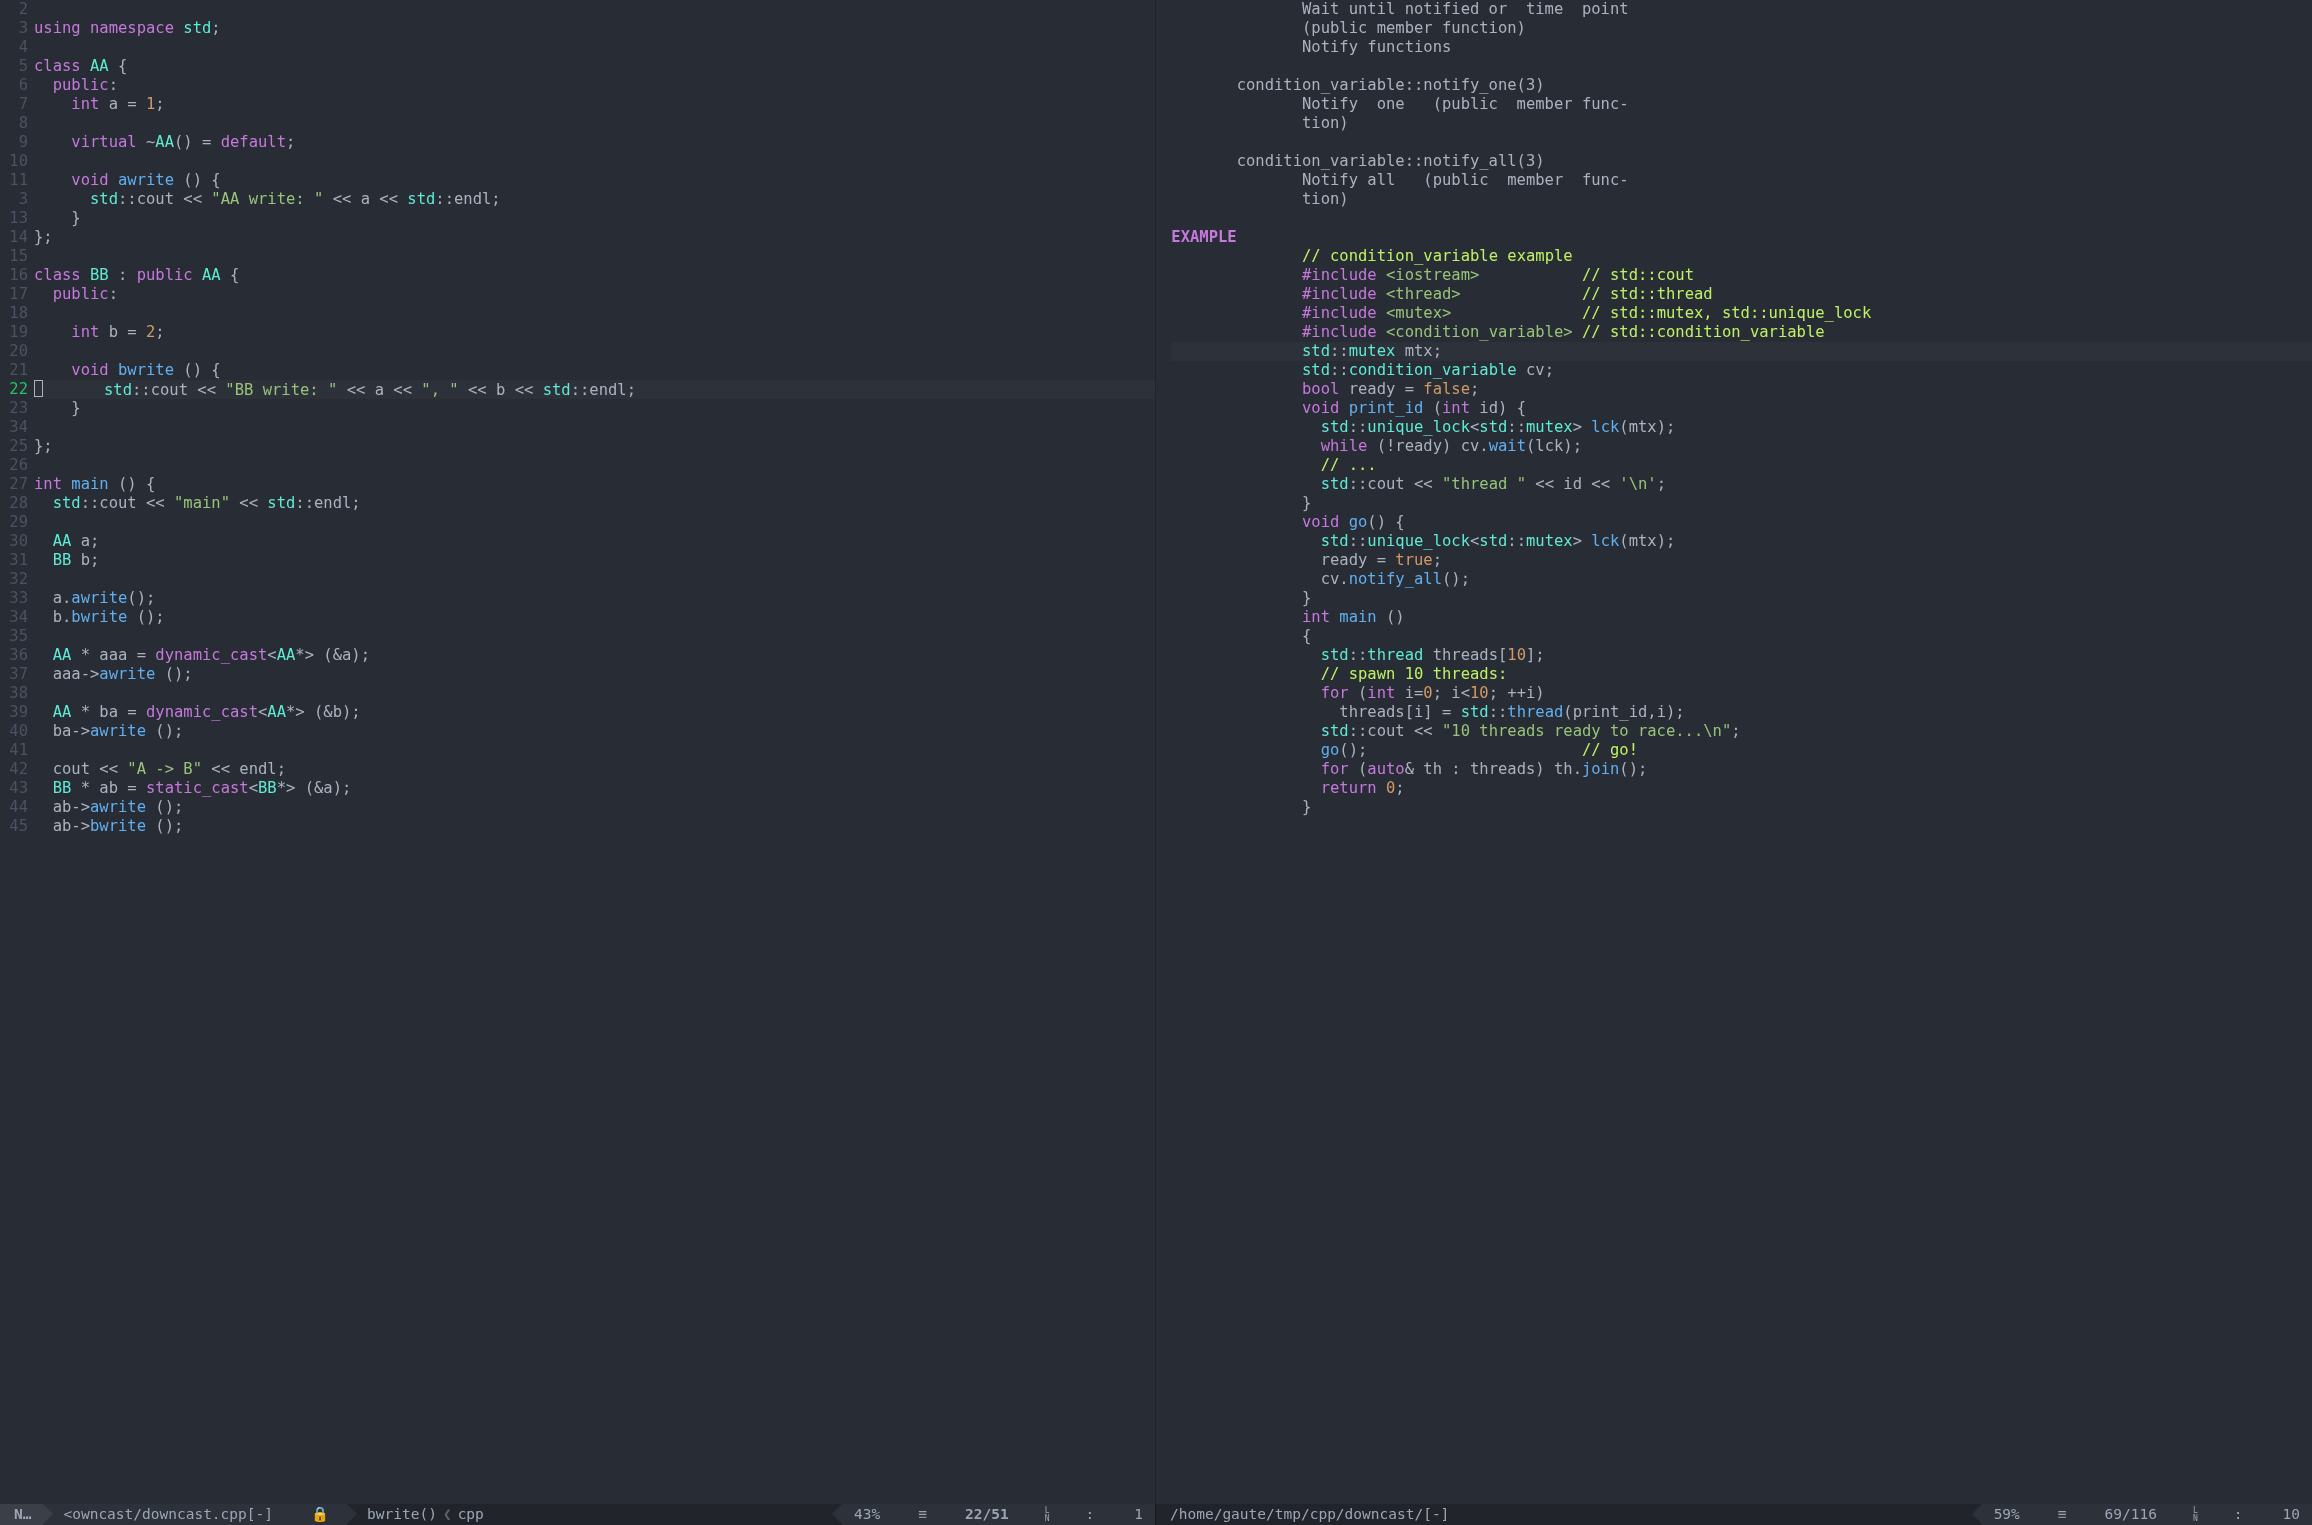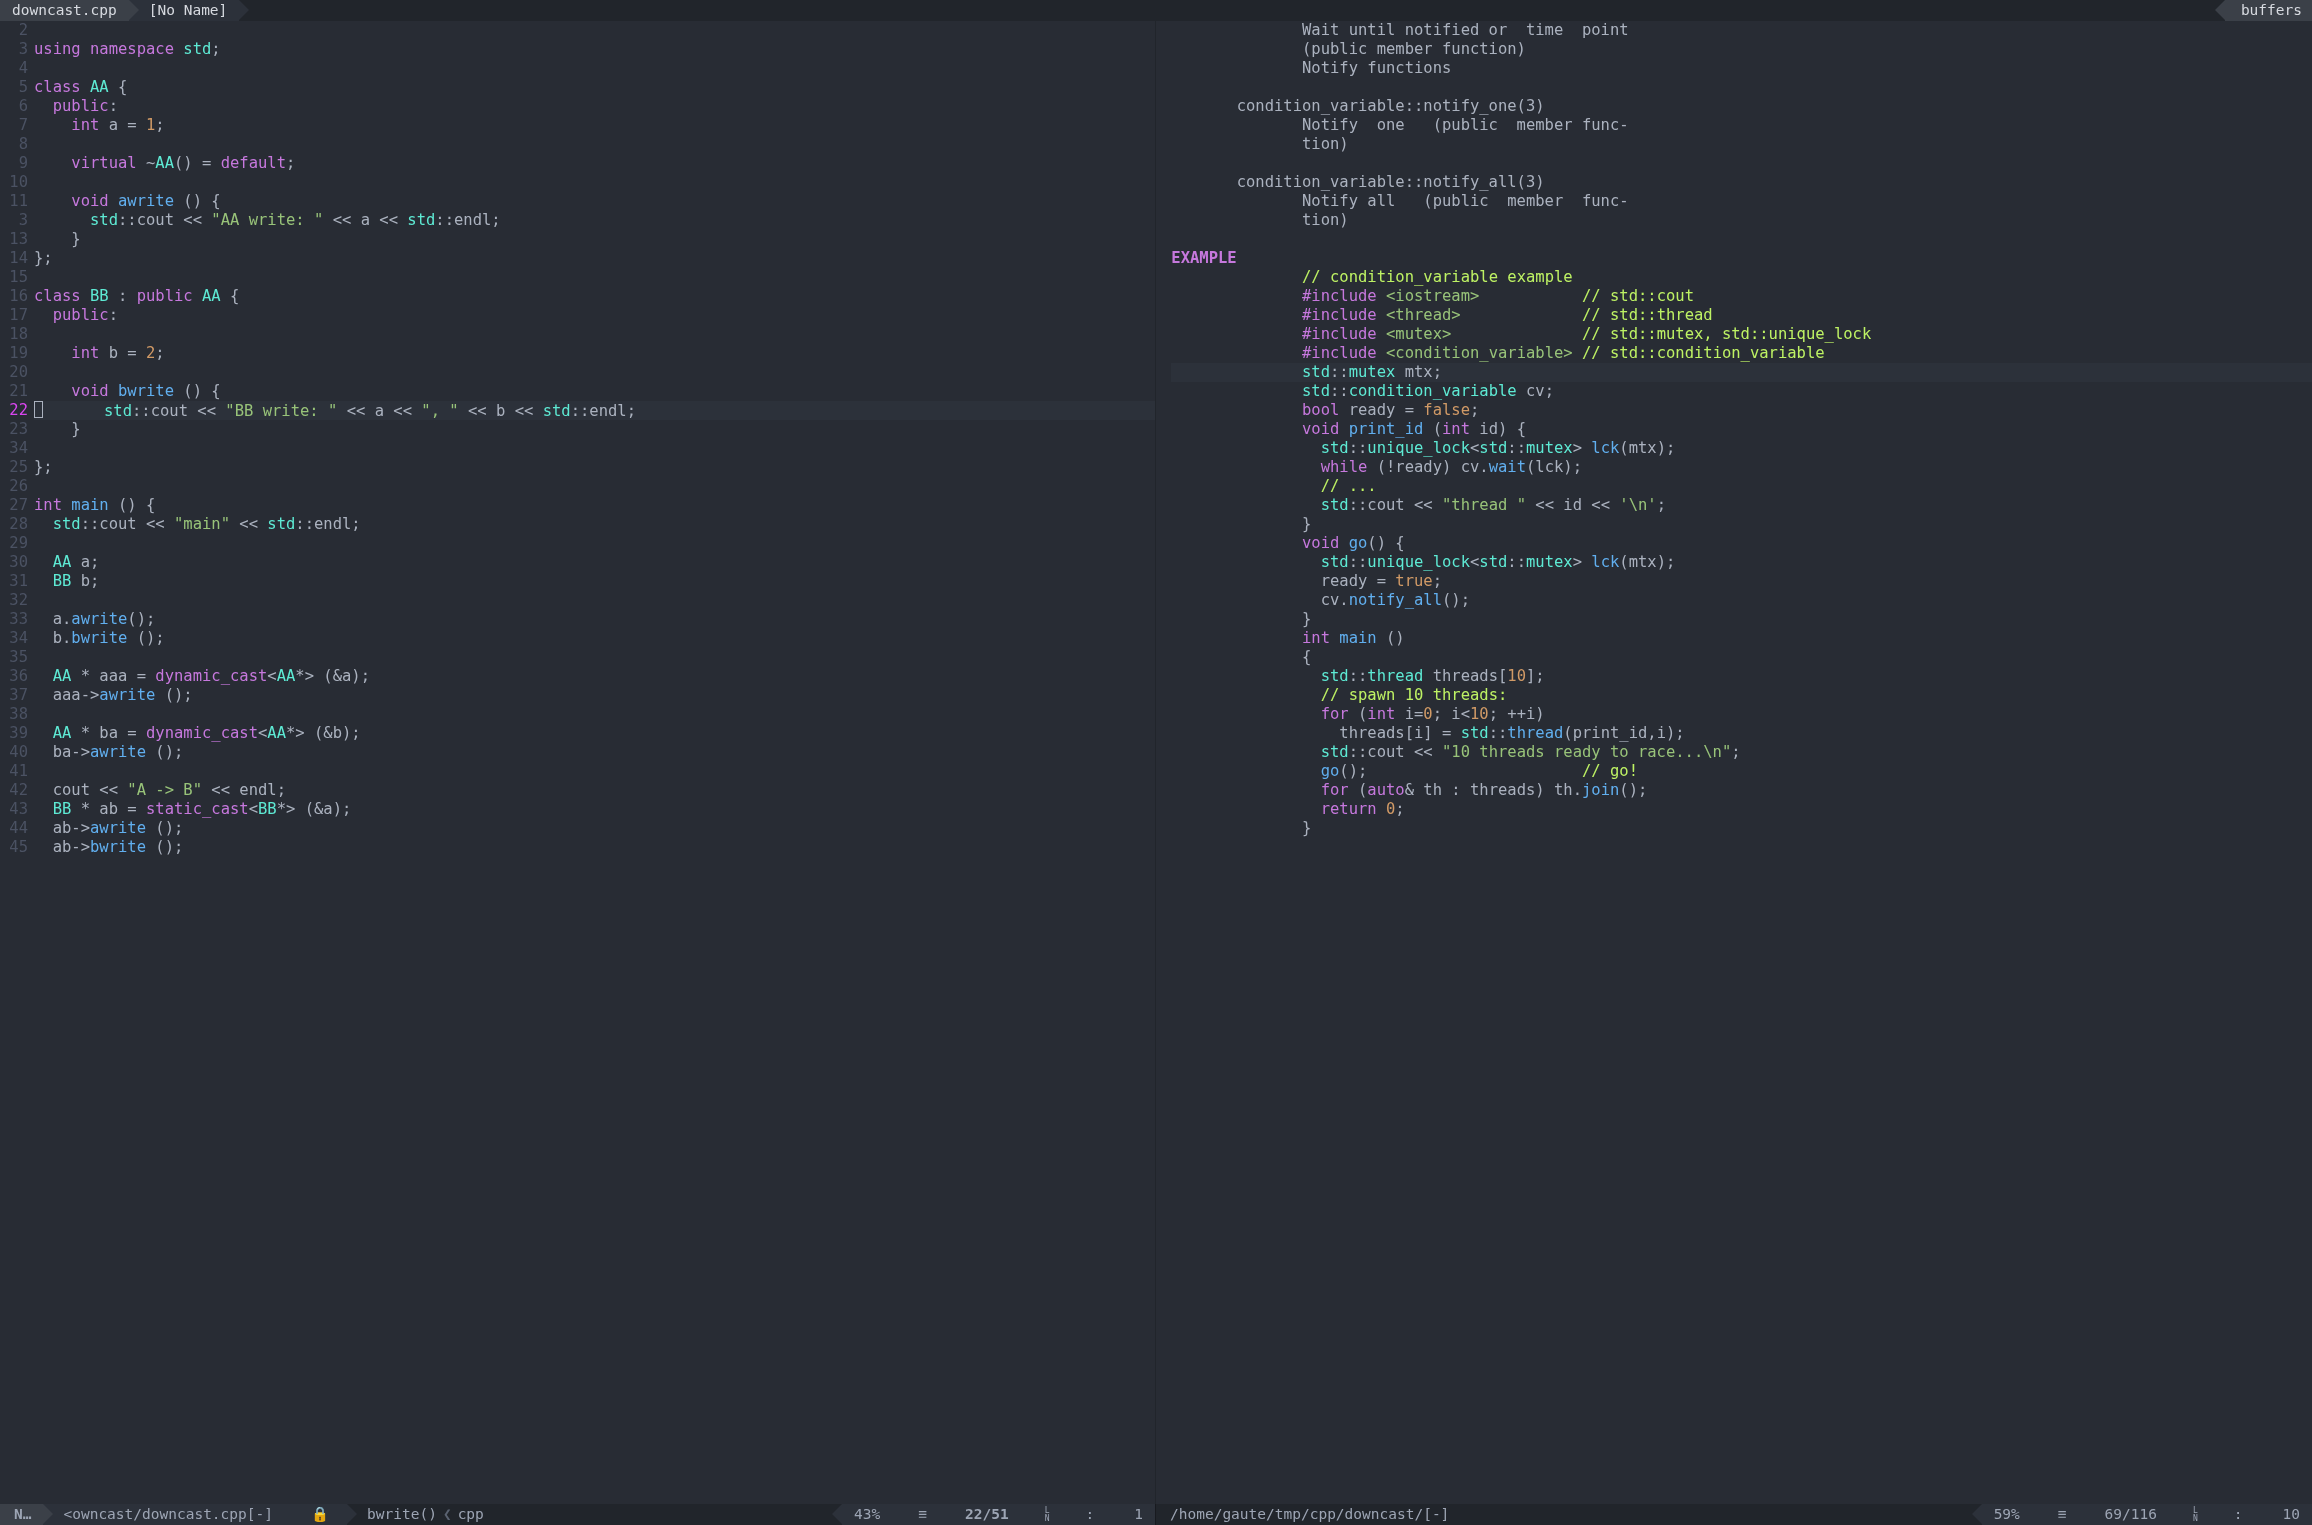--- a/index.html
+++ b/index.html
@@ -85,21 +85,21 @@
     position: relative;
   }
   .pane.left { border-right: 1px solid #21252b; }
   .gutter {
     flex: 0 0 34px;
     text-align: right;
     color: #4b5263;
     padding-right: 6px;
     user-select: none;
   }
-  .gutter .ln-cur { color: #d946ef; }
+  .gutter .ln-cur { color: #22c55e; }
   .code {
     flex: 1 1 auto;
     white-space: pre;
     overflow: hidden;
   }
   .codeline { display: block; height: 19px; }
   .codeline.current-left { background: #2c313a; }
   .codeline.current-right { background: #2c313a; }
   .pane.right .gutter { flex: 0 0 10px; }
   .cursor-box {
@@ -176,31 +176,20 @@
   .thin-sep { color: #5a6270; padding: 0 6px; }
   .mode-half.left { border-right: 1px solid #181a1f; }
   .mono { font-family: inherit; }
   .ln-frac { display: inline-flex; flex-direction: column; font-size: 8px; line-height: 8px; vertical-align: middle; }
 </style>
 </head>
 <body>
 
 <div class="root">
 
-  <div class="tabbar">
-    <div class="tab active">
-      <span>downcast.cpp</span>
-    </div>
-    <div class="tab tab2">
-      <span>[No Name]</span>
-    </div>
-    <div class="buffers-label">
-      <span>buffers</span>
-    </div>
-  </div>
 
   <div class="split">
 
     <div class="pane left">
       <div class="gutter" id="gutter-left">
           <div class="codeline">2</div>
           <div class="codeline">3</div>
           <div class="codeline">4</div>
           <div class="codeline">5</div>
           <div class="codeline">6</div>

